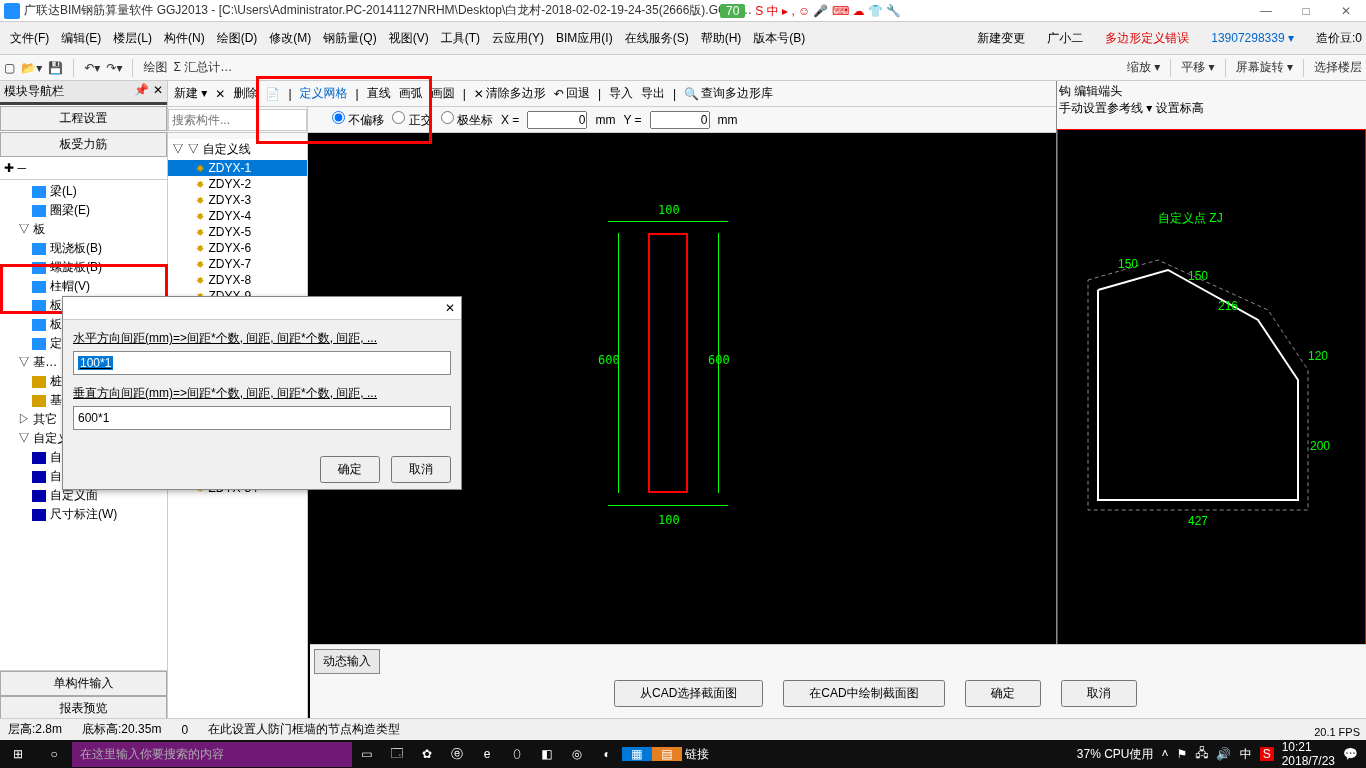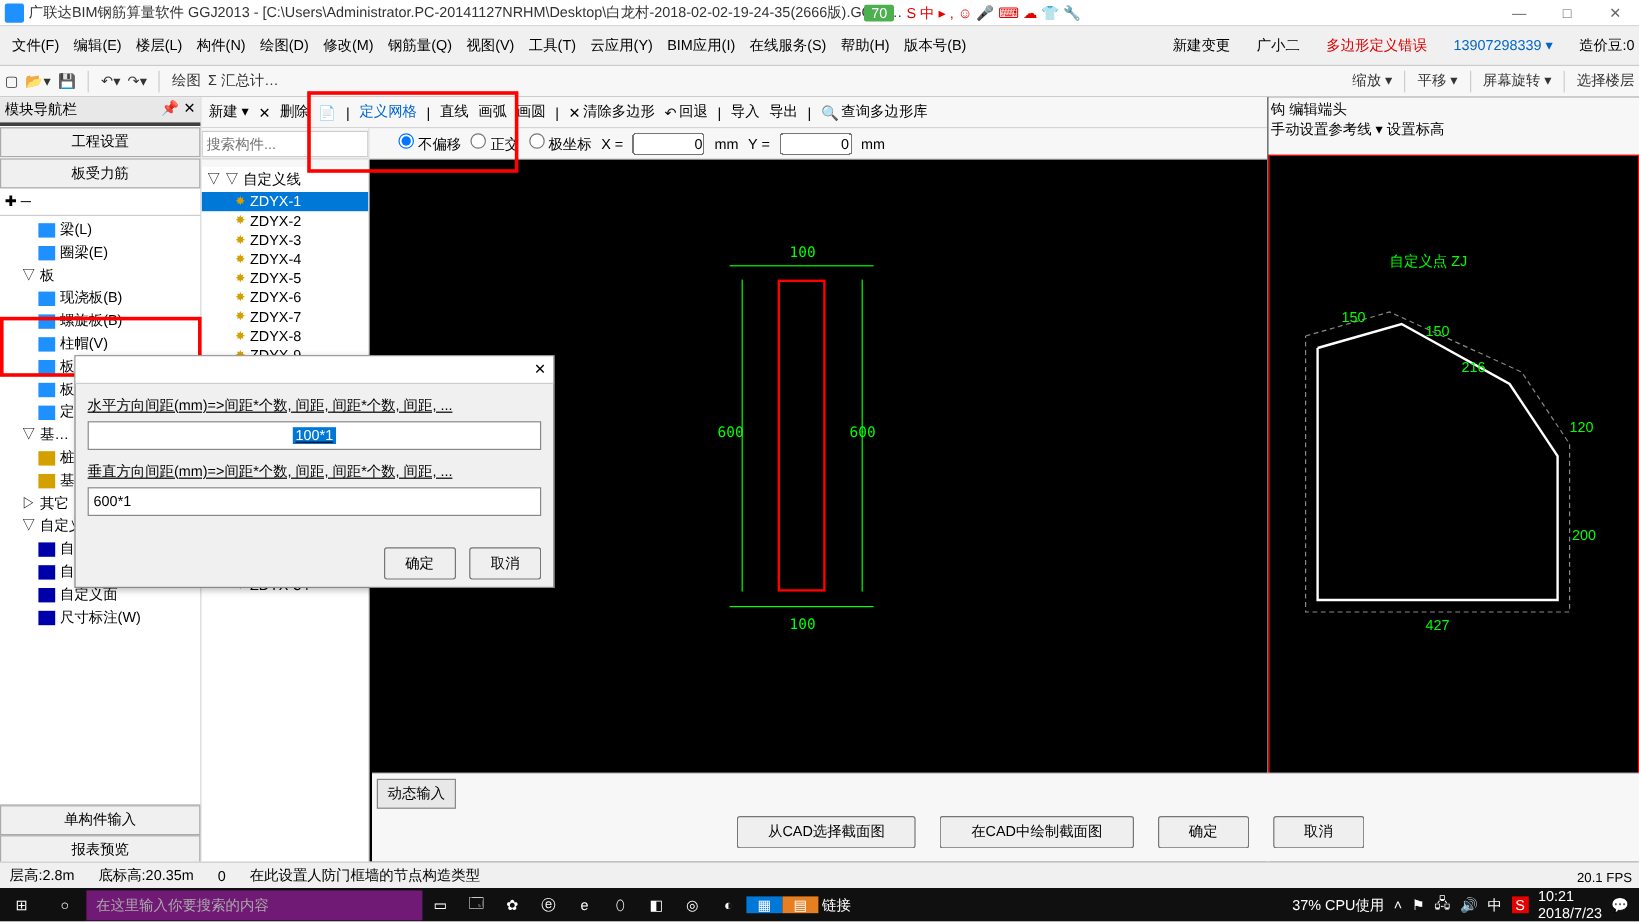--- a/index.html
+++ b/index.html
@@ -362,21 +362,21 @@
   </div>
 </div>
 
 <div class="dialog">
   <div class="dlg-title">
     <span></span>
     <span class="close">✕</span>
   </div>
   <div class="dlg-body">
     <label>水平方向间距(mm)=&gt;间距*个数, 间距, 间距*个数, 间距, ...</label>
-    <div style="border:1px solid #888; background:#fff; padding:4px; margin-bottom:10px;text-align:center;"><span class="seltext">100*1</span></div>
+    <div style="border:1px solid #888; background:#fff; padding:4px; margin-bottom:10px;"><span class="seltext">100*1</span></div>
     <label>垂直方向间距(mm)=&gt;间距*个数, 间距, 间距*个数, 间距, ...</label>
     <input value="600*1" style="">
   </div>
   <div class="dlg-btns">
     <button>确定</button>
     <button>取消</button>
   </div>
 </div>
 
 <div class="statusbar1">

